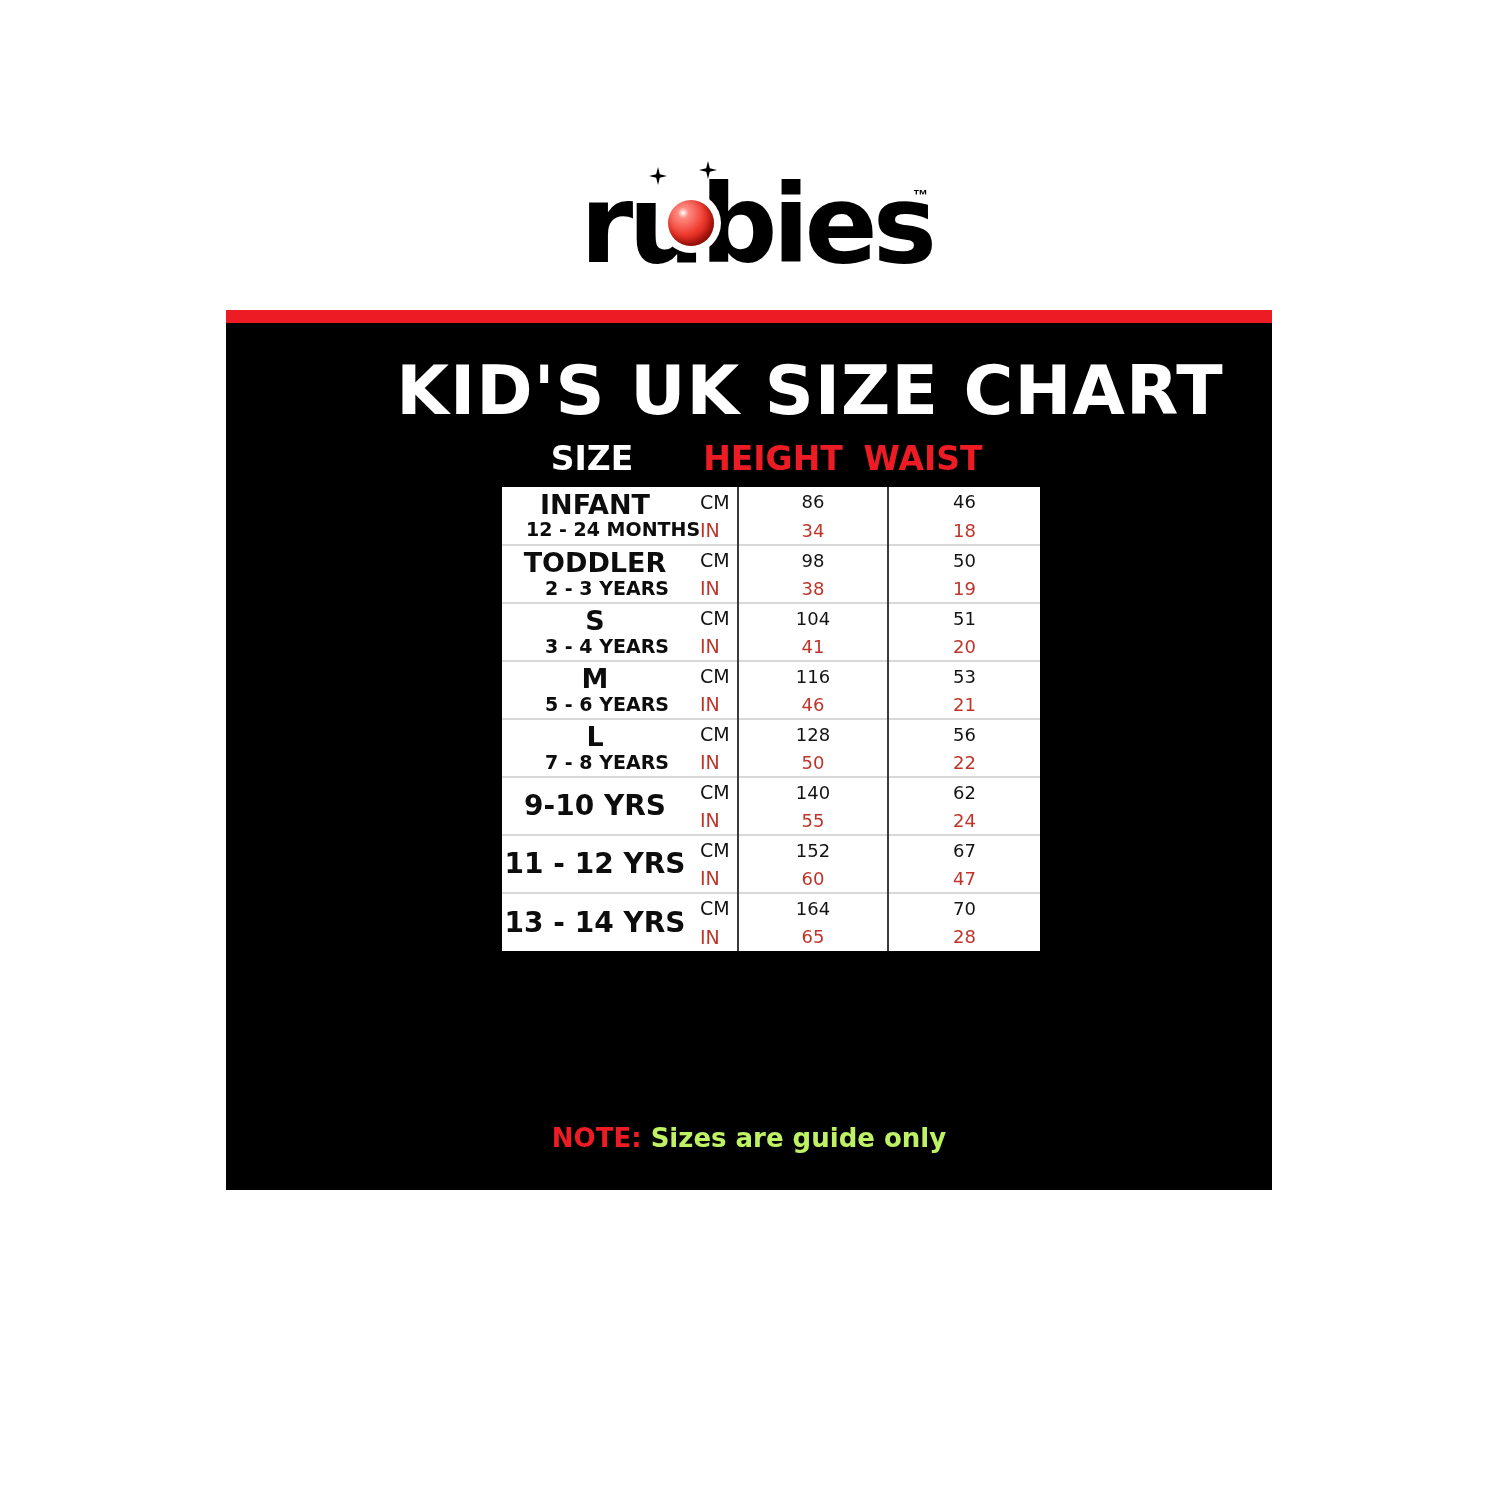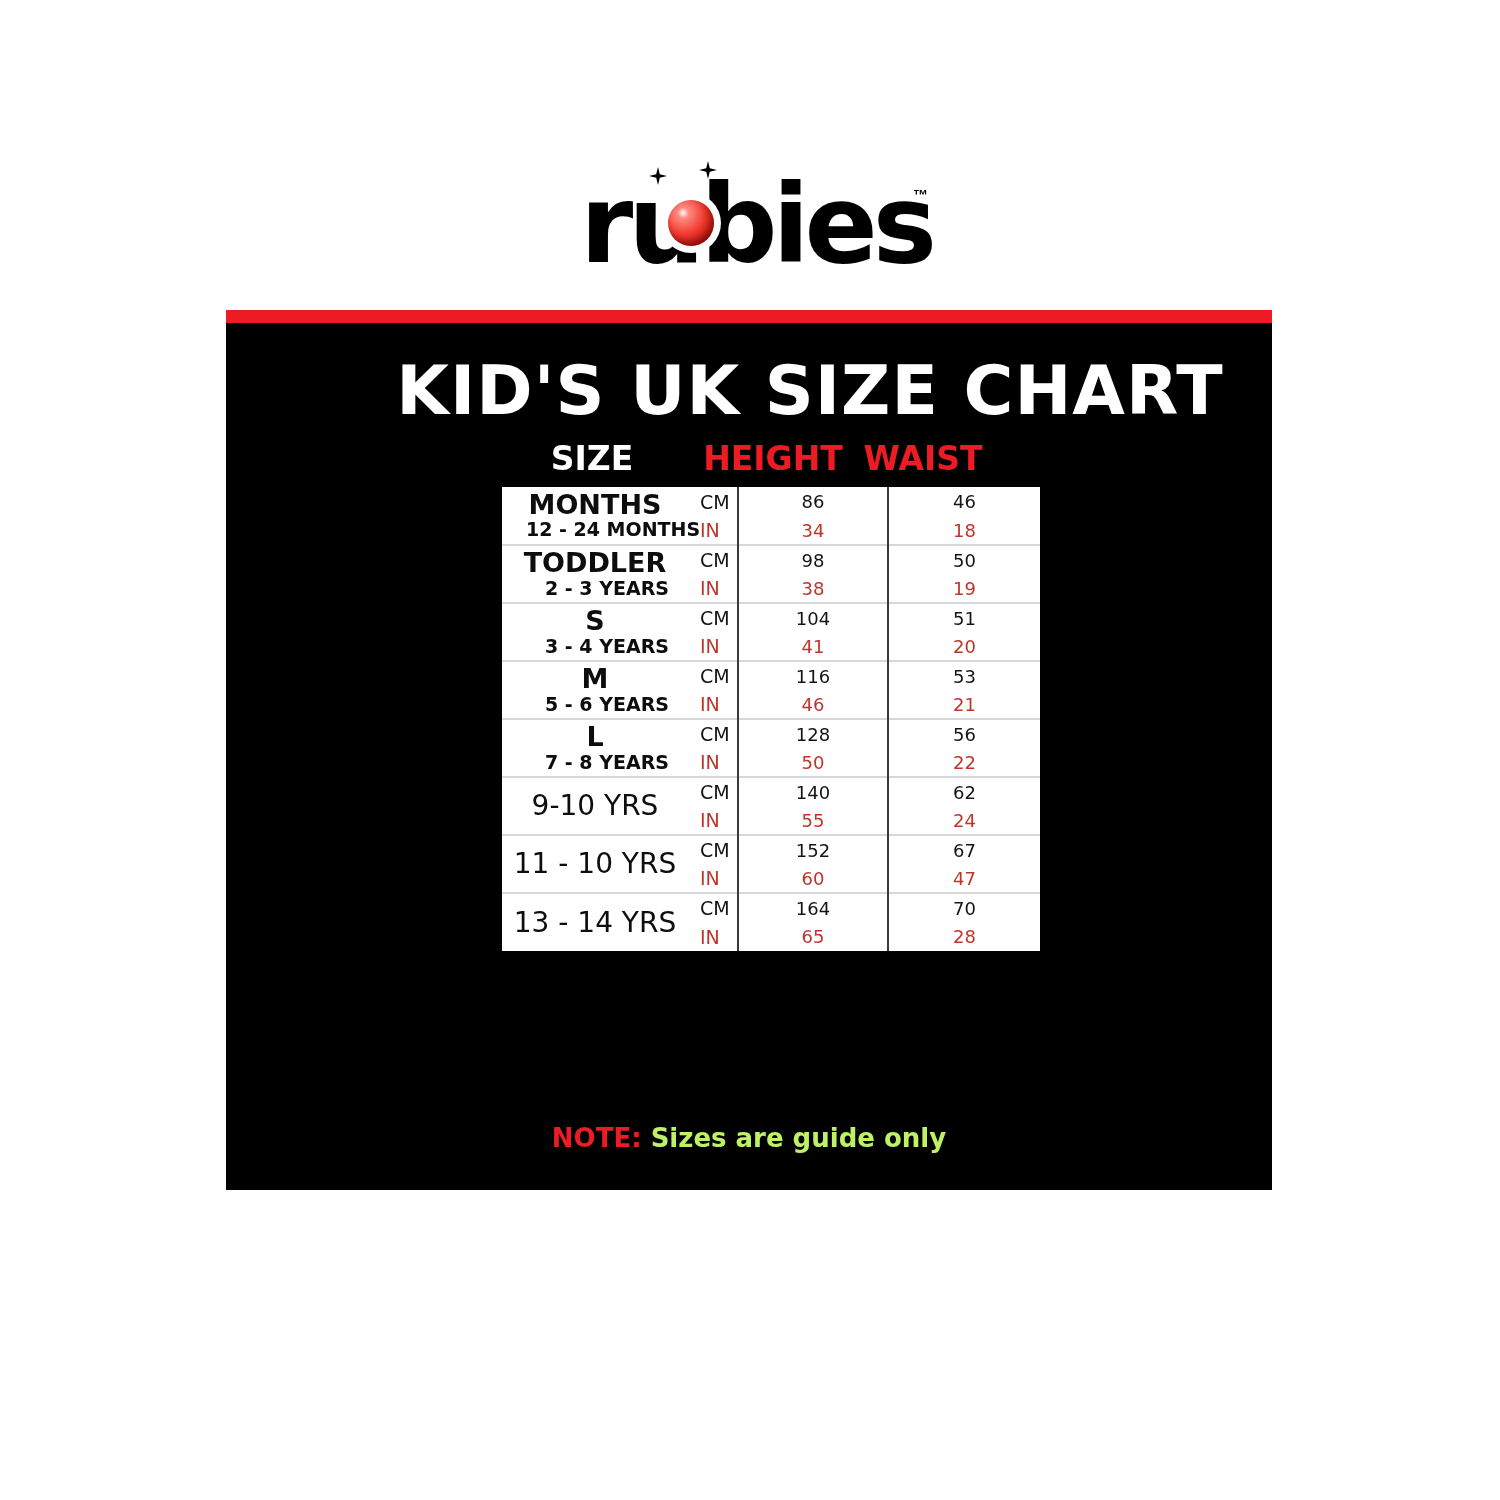--- a/index.html
+++ b/index.html
@@ -206,21 +206,21 @@
   }
   .size-sub {
     font-weight: bold;
     font-size: 19px;
     line-height: 1.1;
     color: #0d0d0d;
     white-space: nowrap;
     margin-left: 24px;
   }
   .size-single {
-    font-weight: normal;
+    font-weight: bold;
     font-size: 28px;
     line-height: 1.05;
     color: #0d0d0d;
     white-space: nowrap;
   }
 
   
   #note {
     position: absolute;
     left: 0;
@@ -263,21 +263,21 @@
     <div class="col-head" id="head-size">SIZE</div>
     <div class="col-head" id="head-height">HEIGHT</div>
     <div class="col-head" id="head-waist">WAIST</div>
   </div>
 
   <table id="size-table">
     <tbody>
 
       <tr>
         <td class="c-size" rowspan="2">
-          <div class="size-name">MONTHS</div>
+          <div class="size-name">INFANT</div>
           <div class="size-sub">12 - 24 MONTHS</div>
         </td>
         <td class="c-unit unit-cm">CM</td>
         <td class="c-val c-height val-cm">86</td>
         <td class="c-val c-waist val-cm">46</td>
       </tr>
       <tr>
         <td class="c-unit unit-in">IN</td>
         <td class="c-val c-height val-in">34</td>
         <td class="c-val c-waist val-in">18</td>
@@ -352,21 +352,21 @@
         <td class="c-val c-waist val-cm">62</td>
       </tr>
       <tr>
         <td class="c-unit unit-in">IN</td>
         <td class="c-val c-height val-in">55</td>
         <td class="c-val c-waist val-in">24</td>
       </tr>
 
       <tr class="grp-sep">
         <td class="c-size" rowspan="2">
-          <div class="size-single">11 - 10 YRS</div>
+          <div class="size-single">11 - 12 YRS</div>
         </td>
         <td class="c-unit unit-cm">CM</td>
         <td class="c-val c-height val-cm">152</td>
         <td class="c-val c-waist val-cm">67</td>
       </tr>
       <tr>
         <td class="c-unit unit-in">IN</td>
         <td class="c-val c-height val-in">60</td>
         <td class="c-val c-waist val-in">47</td>
       </tr>

